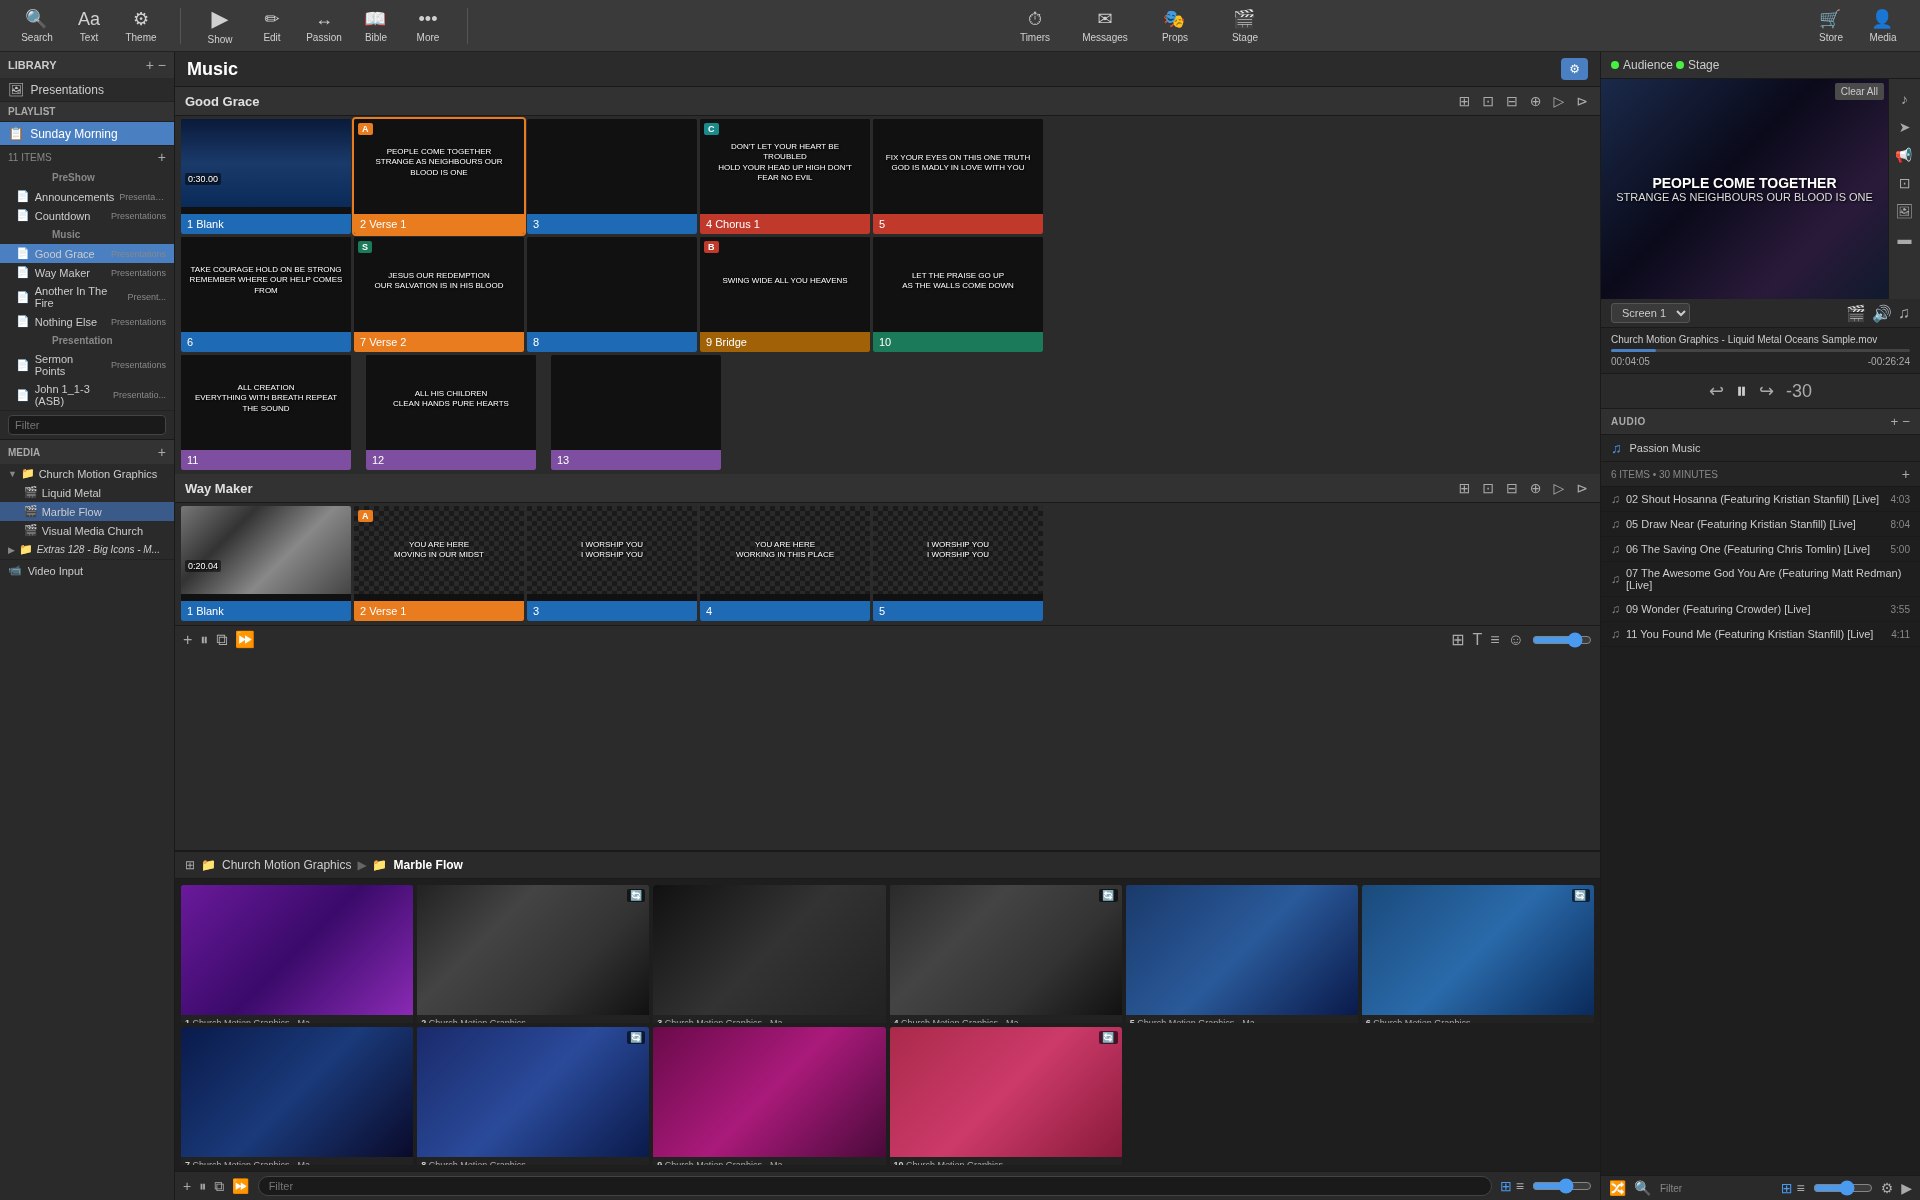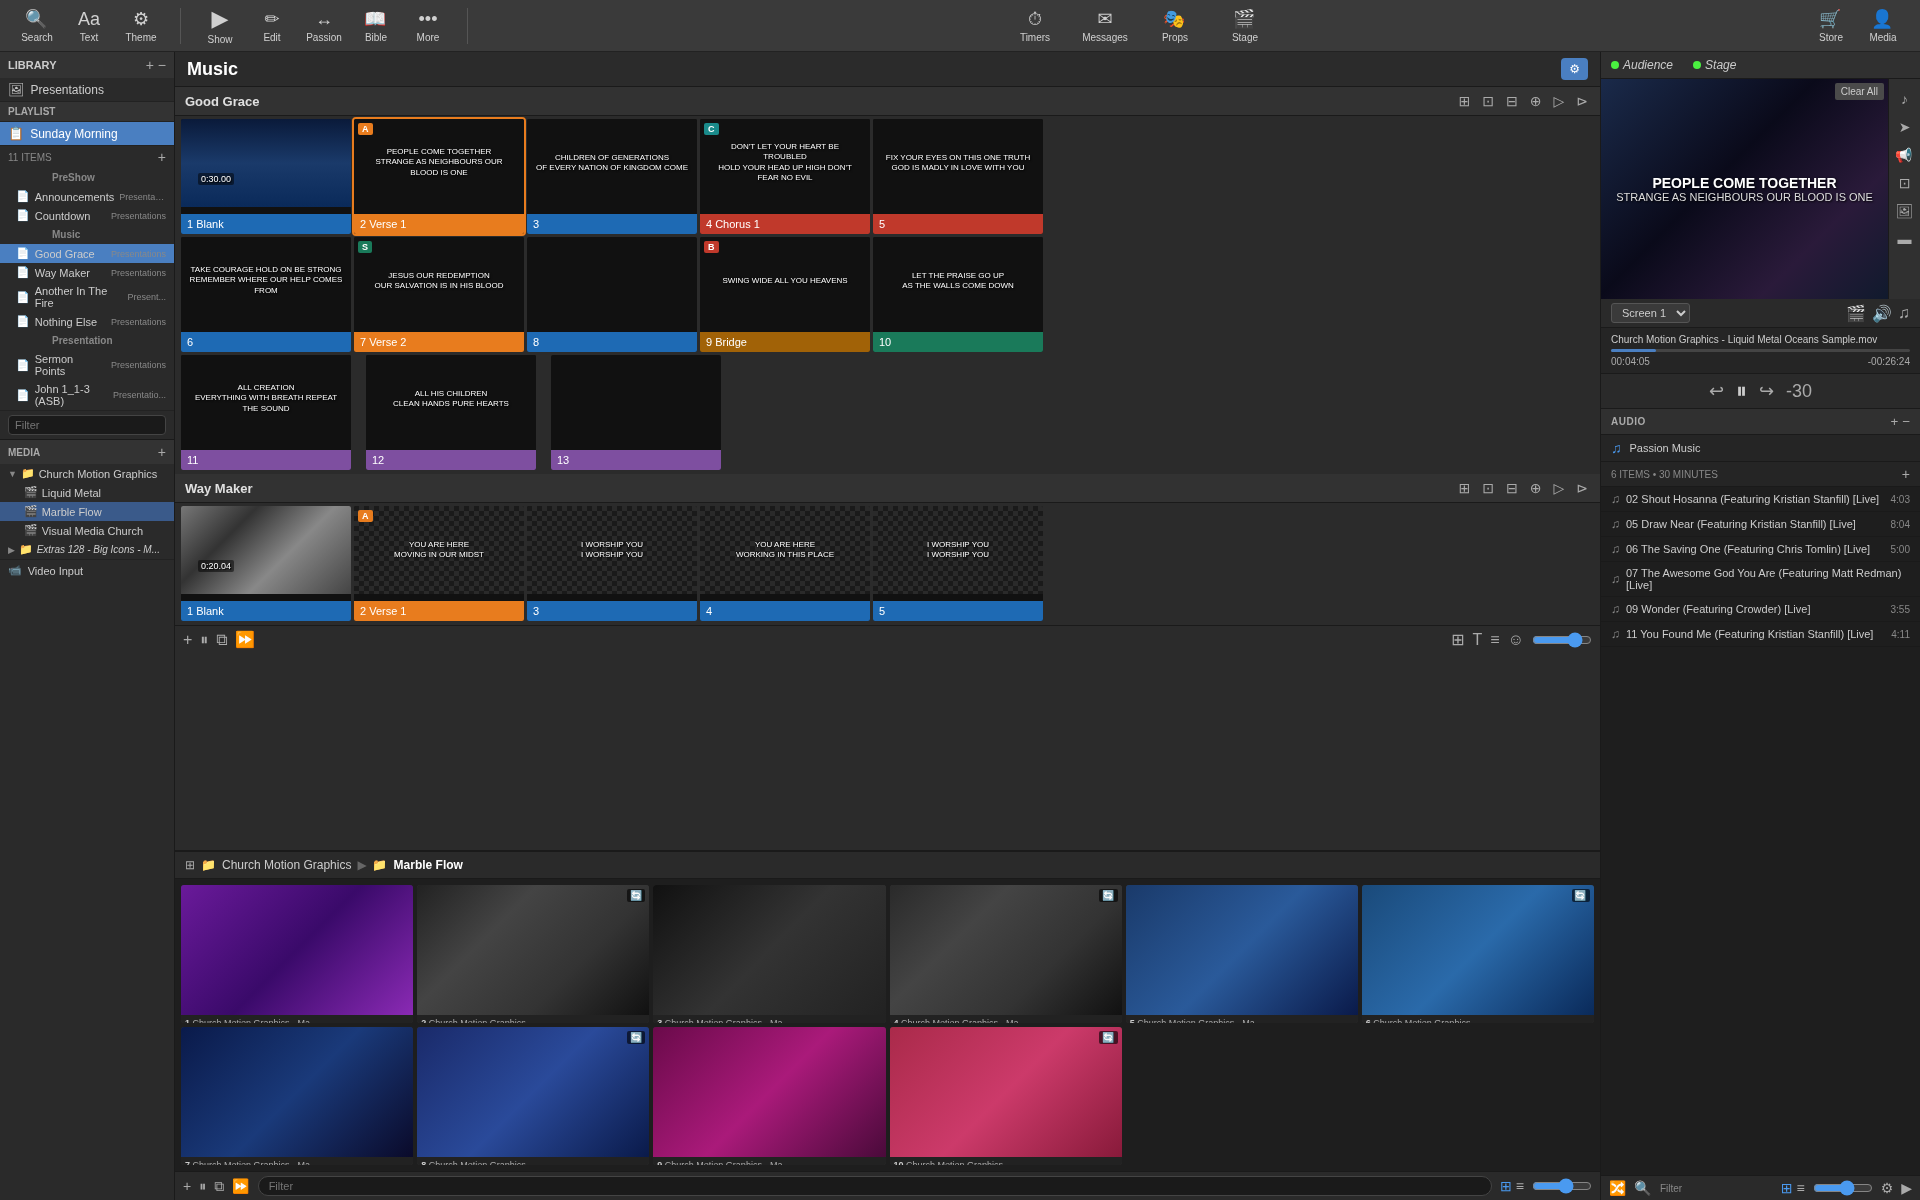--- a/index.html
+++ b/index.html
@@ -335,21 +335,21 @@
       text-align: center;
       font-size: 8px;
       color: #fff;
       text-shadow: 1px 1px 2px #000;
       width: 90%;
       line-height: 1.3;
     }
     .slide-timestamp {
       position: absolute;
       bottom: 22px;
-      left: 17px;
+      left: 4px;
       font-size: 9px;
       color: #fff;
       text-shadow: 1px 1px 1px #000;
       background: rgba(0,0,0,0.5);
       padding: 1px 3px;
       border-radius: 2px;
     }
 
     .playback-controls {
       display: flex;
@@ -497,24 +497,23 @@
       width: 320px;
       background: #2a2a2a;
       border-left: 1px solid #1a1a1a;
       display: flex;
       flex-direction: column;
       flex-shrink: 0;
     }
     .right-panel-top {
       padding: 6px 10px;
       display: flex;
-      gap: 20px;
+      gap: 3px;
       border-bottom: 1px solid #1a1a1a;
       background: #303030;
-      font-style: italic;
     }
     .audience-indicator {
       display: flex;
       align-items: center;
       gap: 4px;
       font-size: 12px;
       color: #ccc;
     }
     .dot { width: 8px; height: 8px; border-radius: 50%; display: inline-block; }
     .dot.green { background: #4af040; }
@@ -979,23 +978,20 @@
             <div class="slide-thumb sv-dark">
               <span class="slide-corner-badge">A</span>
               <div class="slide-text">PEOPLE COME TOGETHER<br>STRANGE AS NEIGHBOURS OUR BLOOD IS ONE</div>
             </div>
             <div class="slide-label-bar orange">
               <span>2 Verse 1</span>
             </div>
           </div>
 
           <div class="slide-item">
-            <div class="slide-thumb sv-dark">
-              <div class="slide-text">CHILDREN OF GENERATIONS<br>OF EVERY NATION OF KINGDOM COME</div>
-            </div>
             <div class="slide-label-bar blue">
               <span>3</span>
             </div>
           </div>
 
           <div class="slide-item">
             <div class="slide-thumb sv-dark">
               <span class="slide-corner-badge cyan">C</span>
               <div class="slide-text">DON'T LET YOUR HEART BE TROUBLED<br>HOLD YOUR HEAD UP HIGH DON'T FEAR NO EVIL</div>
             </div>

